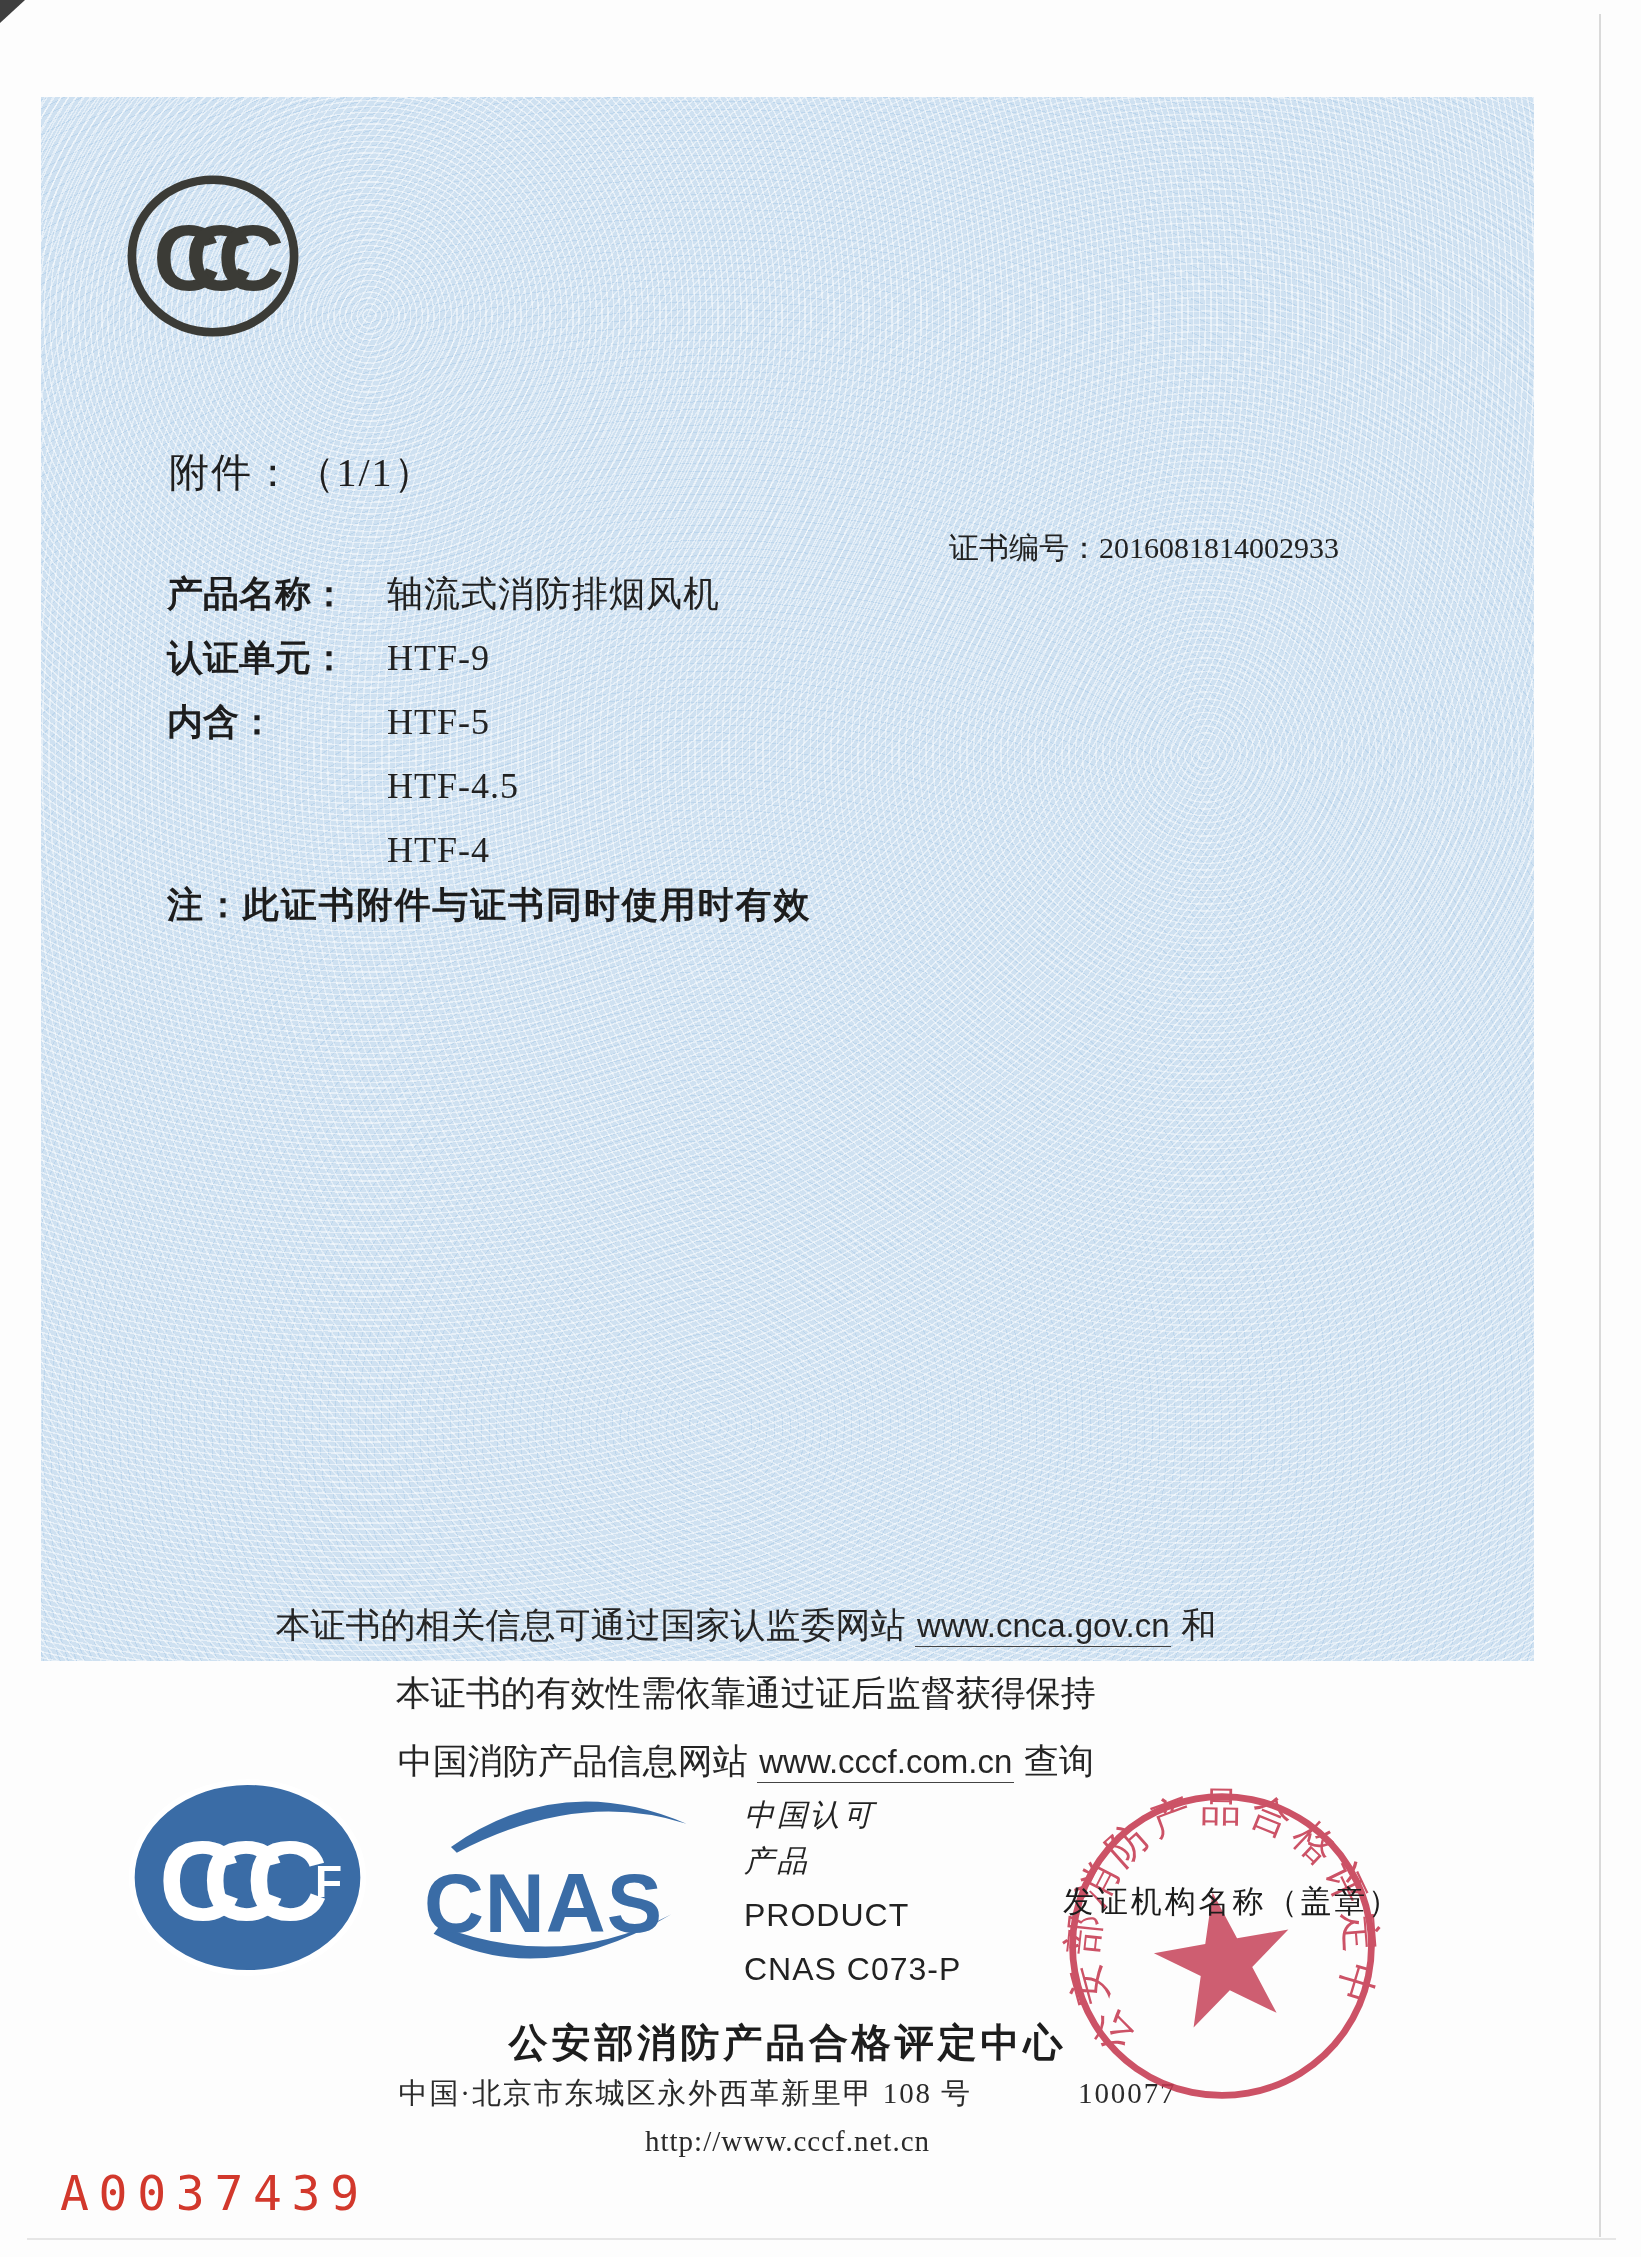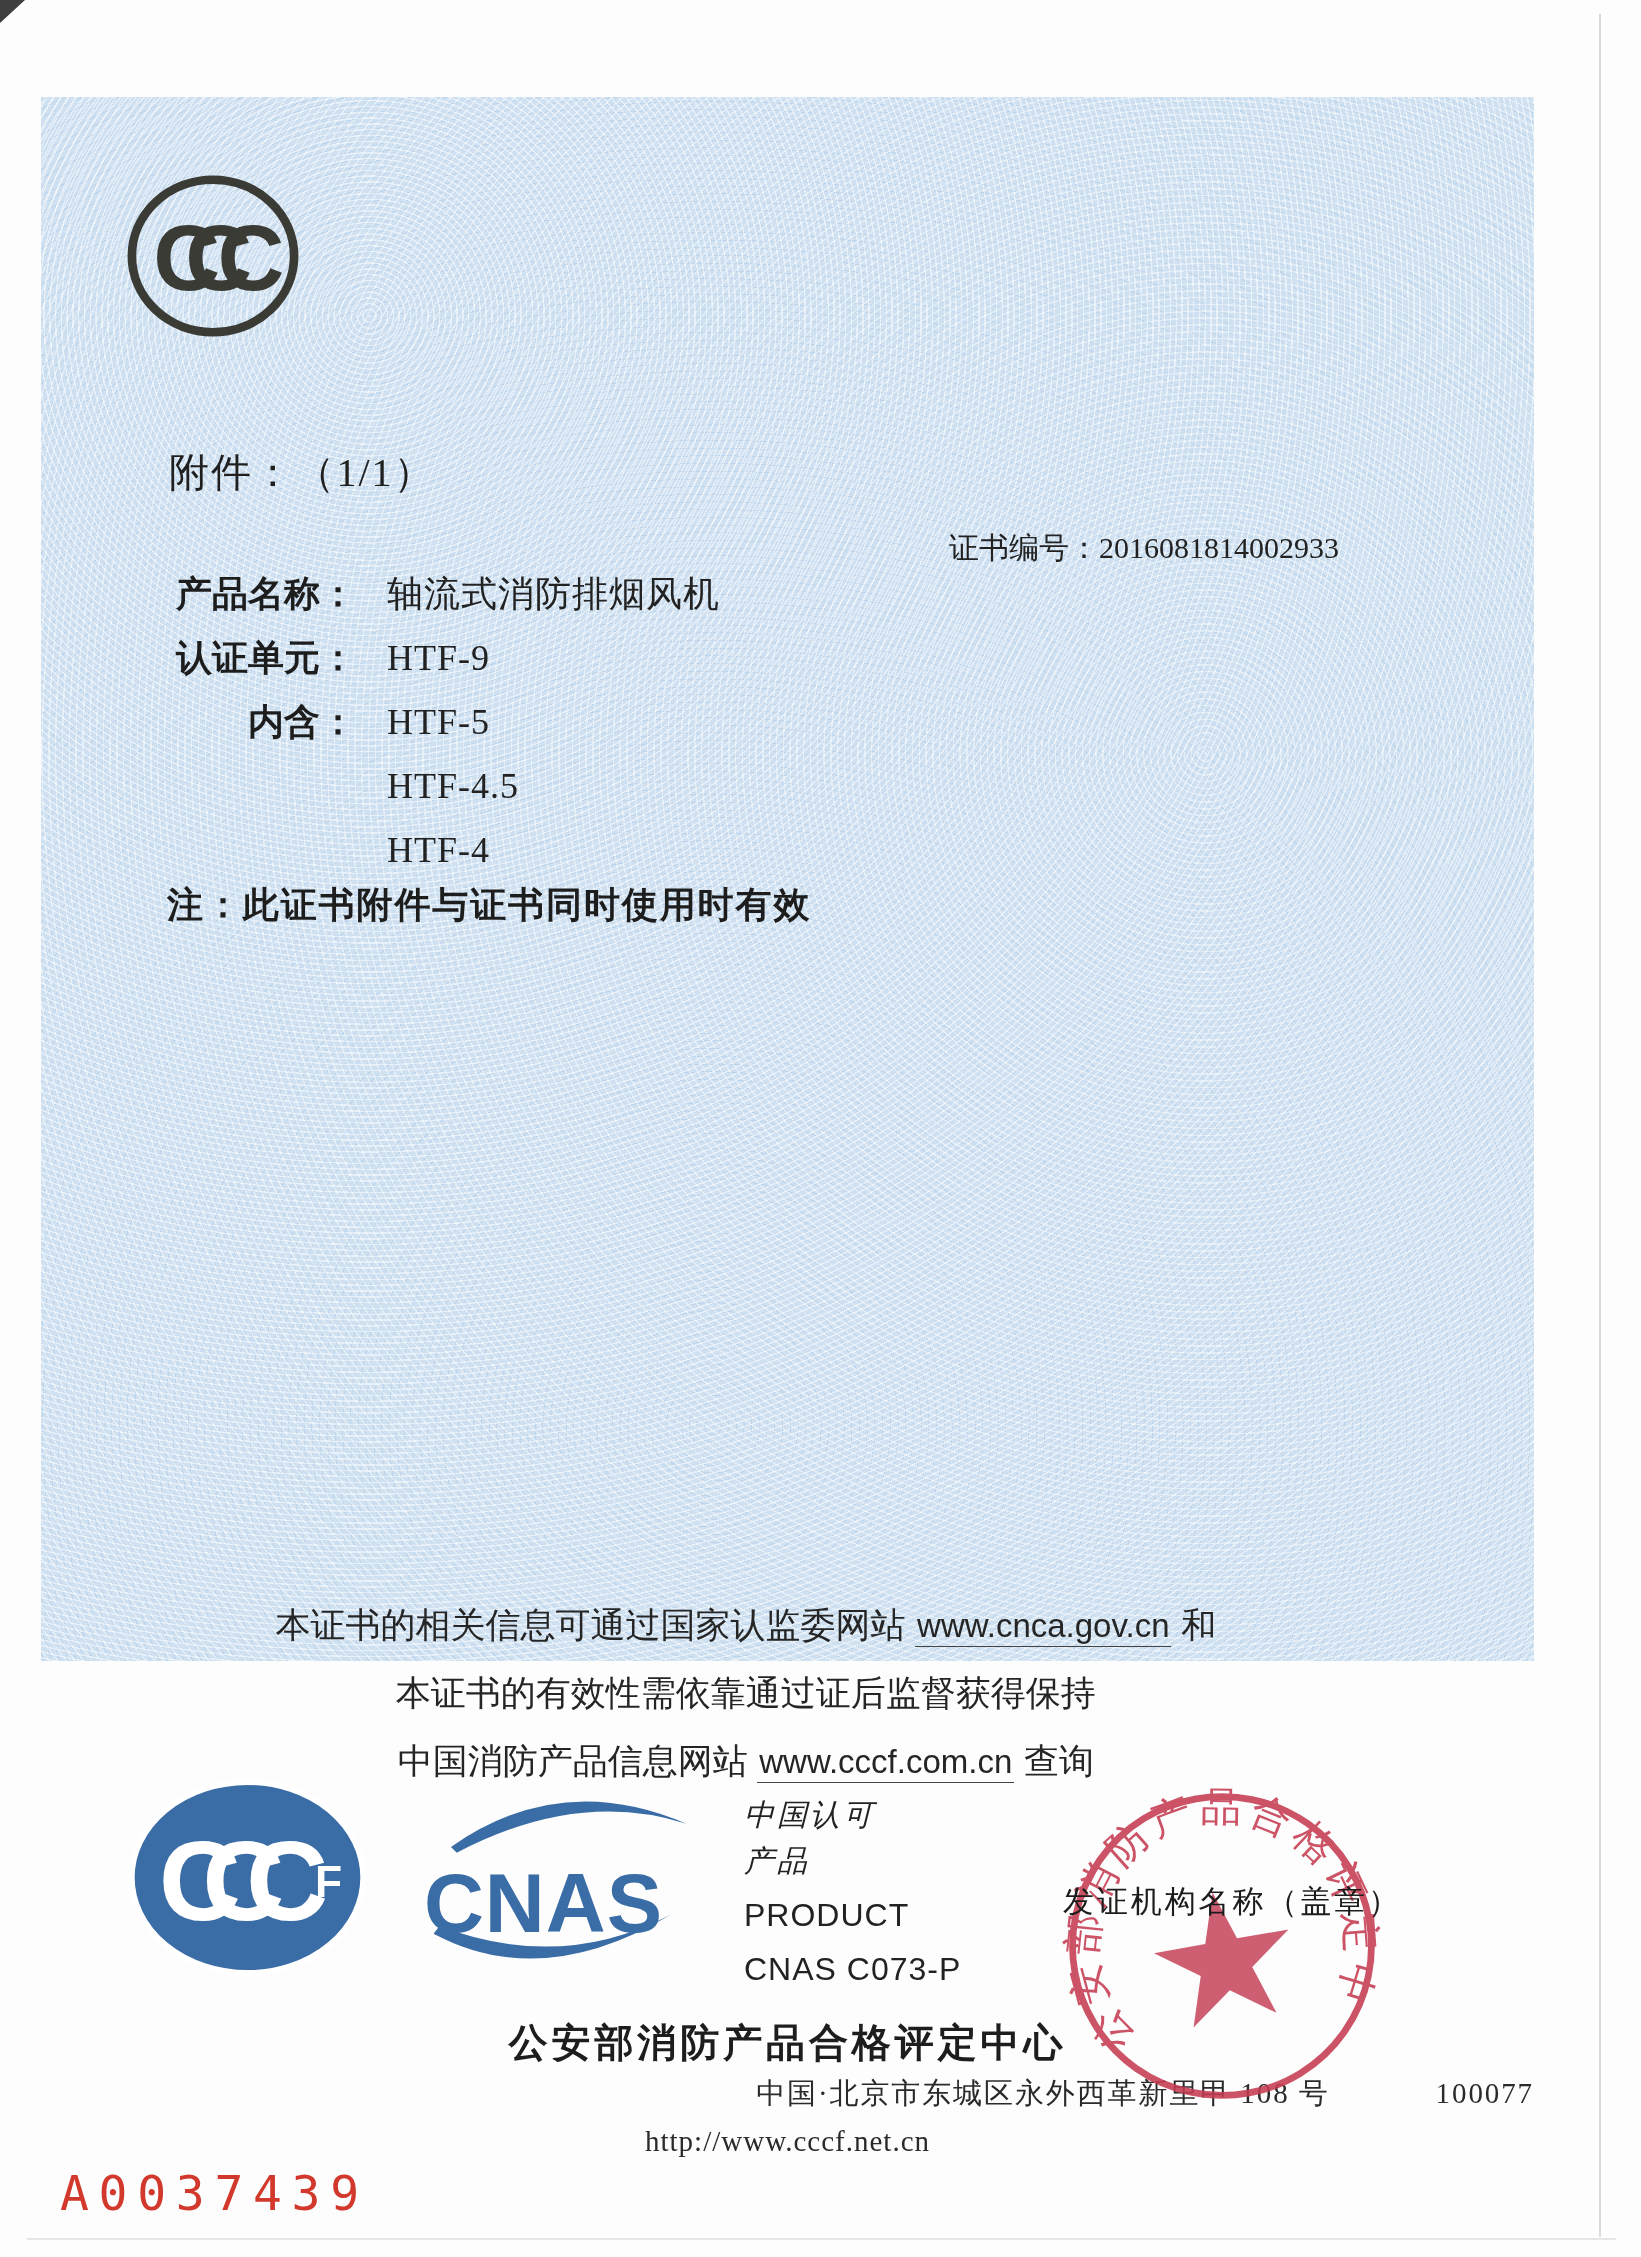--- a/index.html
+++ b/index.html
@@ -29,42 +29,42 @@
   .header-text{left:280px;top:100px;width:1110px;text-align:center;}
   .cert-title{font-size:45px;letter-spacing:12.6px;margin-right:-12.6px;color:#2c2c2c;}
   .cert-subtitle{margin-top:27px;font-size:28px;letter-spacing:0.5px;color:#343434;
     font-family:"Liberation Sans","DejaVu Sans",sans-serif;}
 
   
   .attachment{left:128px;top:348px;font-size:40px;color:#1f1f1f;letter-spacing:1.9px;}
   .certno{left:908px;top:431px;font-size:30px;color:#222;}
   .fields{left:126px;top:465px;}
   .frow{height:64px;line-height:64px;white-space:nowrap;}
-  .flabel{display:inline-block;width:189px;text-align:right;font-weight:bold;font-size:36px;color:#1d1d1d;}
+  .flabel{display:inline-block;width:189px;font-weight:bold;font-size:36px;color:#1d1d1d;}
   .fvalue{display:inline-block;margin-left:27px;font-size:36px;color:#222;letter-spacing:1px;}
   .note{left:126px;top:784px;font-size:36px;font-weight:bold;letter-spacing:1.9px;color:#1d1d1d;}
 
   
   .sup-lines{left:19.3px;top:1495px;width:1371px;text-align:center;font-size:35px;color:#252525;}
   .sup-line{height:68px;line-height:68px;white-space:nowrap;}
   .url{font-family:"Liberation Sans","DejaVu Sans",sans-serif;font-size:33px;
     border-bottom:1.9px solid #444;padding:0 1.9px 1.9px 1.9px;margin:0 9.7px;}
 
   
   .cccf-logo{left:85px;top:1680px;width:243px;height:201px;}
   .cnas-logo{left:375px;top:1692px;width:290px;height:193px;}
   .accreditation{left:703px;top:1695px;line-height:46px;color:#222;}
   .acc-cn{font-size:30px;letter-spacing:2.9px;font-style:italic;}
   .acc-en{font-size:32px;font-family:"Liberation Sans","DejaVu Sans",sans-serif;letter-spacing:1px;margin-top:8px;}
 
   
   .issuer-label{left:1022px;top:1784px;font-size:31px;letter-spacing:2.9px;color:#1c1c1c;z-index:3;}
   .stamp{left:1020px;top:1688px;width:322px;height:322px;z-index:2;opacity:.88;}
   .org-name{left:0;right:0;top:1919px;text-align:center;font-size:39px;font-weight:bold;letter-spacing:3.9px;color:#1d1d1d;}
-  .address-line{left:0;right:0;top:1977px;text-align:right;font-size:29px;color:#2a2a2a;letter-spacing:1.9px;}
+  .address-line{left:0;right:0;top:1977px;text-align:center;font-size:29px;color:#2a2a2a;letter-spacing:1.9px;}
   .postcode{margin-left:106px;}
   .website{left:0;right:0;top:2028px;text-align:center;font-size:29px;color:#2a2a2a;letter-spacing:1px;}
 
   
   .serial{position:absolute;left:60px;top:2165px;font-size:48px;letter-spacing:9.7px;
     color:#d2382c;font-family:"DejaVu Sans Mono","Liberation Mono",monospace;}
 </style>
 </head>
 <body>
 

